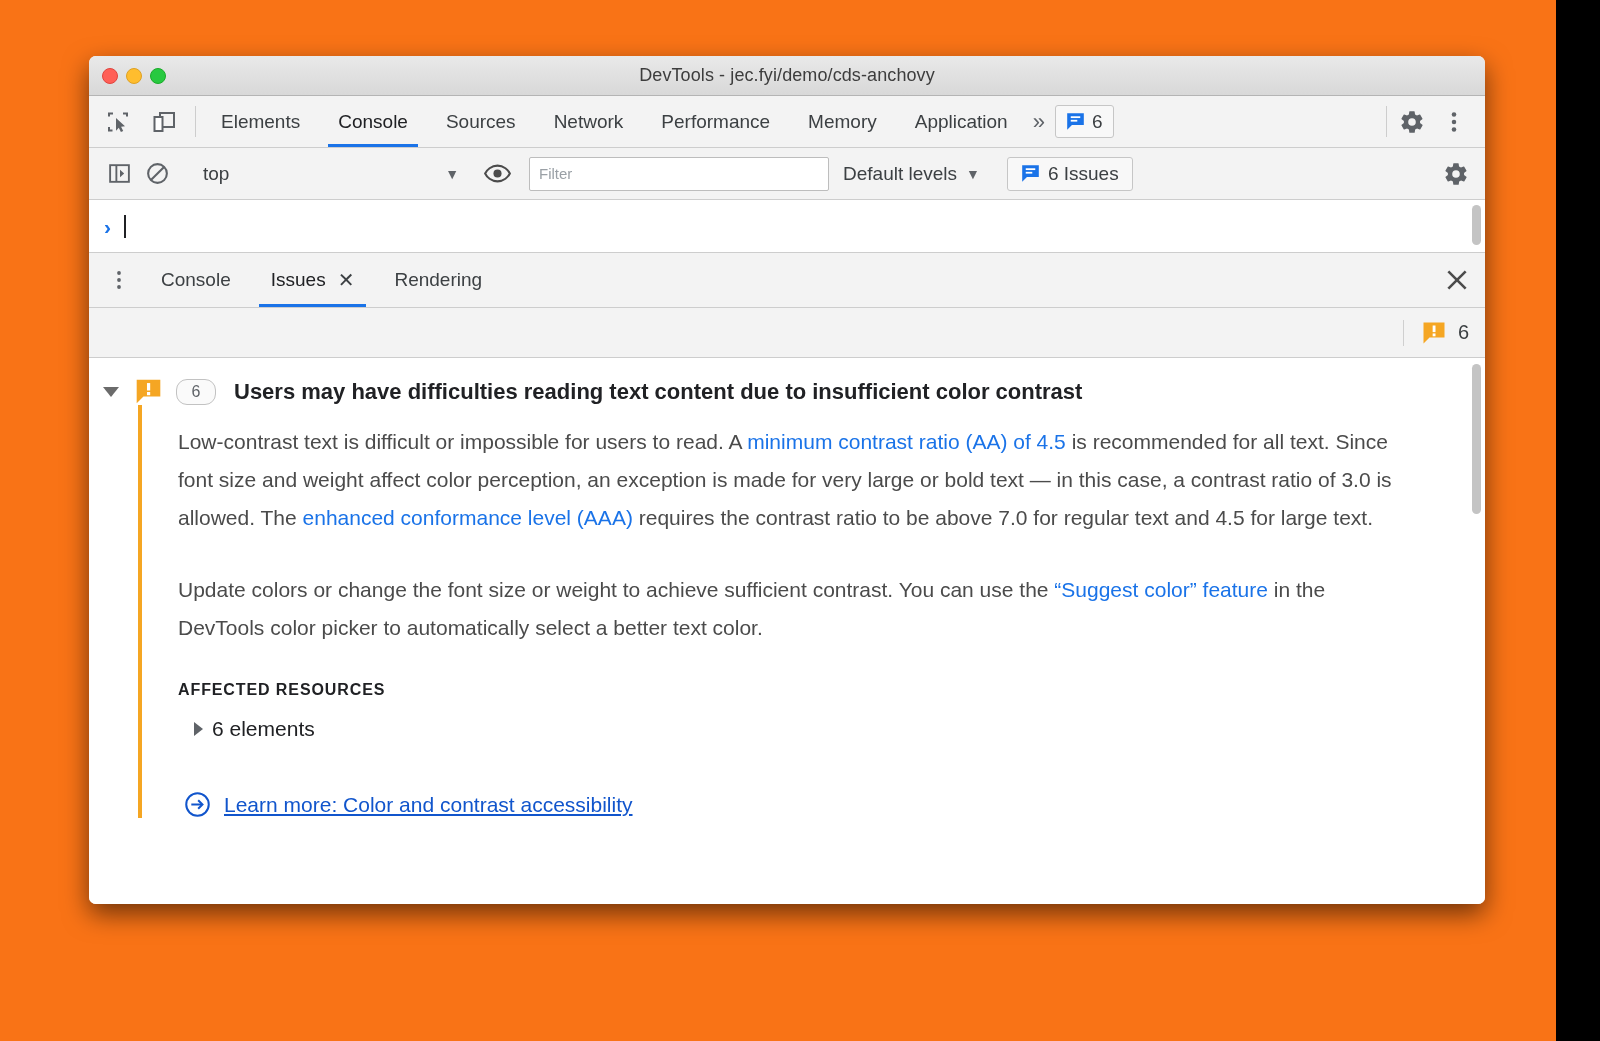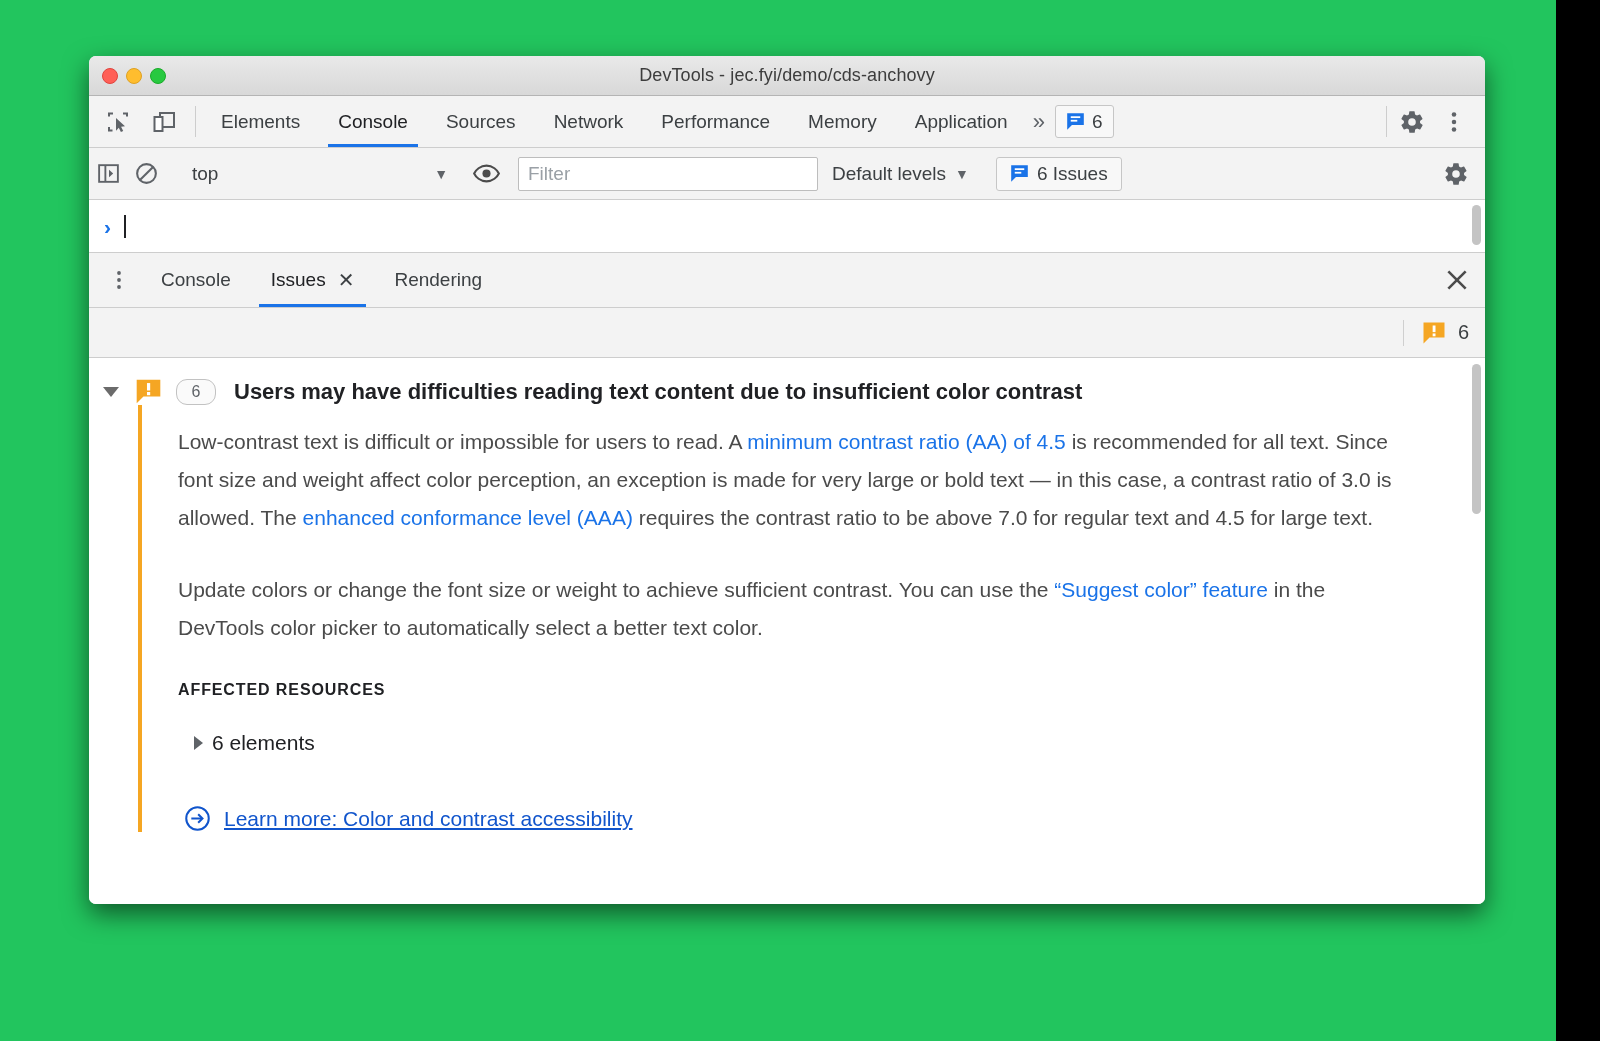--- a/index.html
+++ b/index.html
@@ -9,21 +9,21 @@
     width: 1600px;
     height: 1041px;
     overflow: hidden;
     font-family: "Liberation Sans", sans-serif;
   }
 
   #root {
     position: relative;
     width: 1556px;
     height: 1041px;
-    background: #22c55e;
+    background: #f97316;
   }
 
   
   .window {
     position: absolute;
     left: 89px;
     top: 56px;
     width: 1396px;
     height: 848px;
     background: #ffffff;
@@ -146,42 +146,42 @@
   }
 
   
   .console-toolbar {
     height: 51px;
     flex: 0 0 51px;
     background: #f3f3f3;
     border-bottom: 1px solid #cdcdcd;
     display: flex;
     align-items: center;
-    padding-left: 0;
+    padding-left: 11px;
   }
   .ctx-select {
     display: flex;
     align-items: center;
     width: 256px;
     font-size: 19px;
     color: #3c4043;
     padding: 0 6px 0 14px;
     justify-content: space-between;
   }
   .caret { font-size: 14px; color: #5f6368; }
   .filter-input {
     width: 280px;
     height: 32px;
     background: #ffffff;
     border: 1px solid #bdbdbd;
     border-radius: 2px;
     display: flex;
     align-items: center;
     padding: 0 9px;
-    font-size: 19px;
+    font-size: 15px;
     color: #9aa0a6;
   }
   .levels {
     display: flex;
     align-items: center;
     gap: 9px;
     font-size: 19px;
     color: #3c4043;
     padding: 0 14px;
   }
@@ -379,21 +379,21 @@
   .lnk {
     color: #1a73e8;
     text-decoration: none;
     margin-top: 25px;
   }
   .section-label {
     font-size: 16px;
     font-weight: bold;
     letter-spacing: 0.9px;
     color: #202124;
-    margin: 6px 0 32px 0;
+    margin: 6px 0 18px 0;
   }
   .affected-row {
     display: flex;
     align-items: center;
     gap: 9px;
     font-size: 21px;
     color: #202124;
     margin-left: 16px;
   }
   .tri-right {

